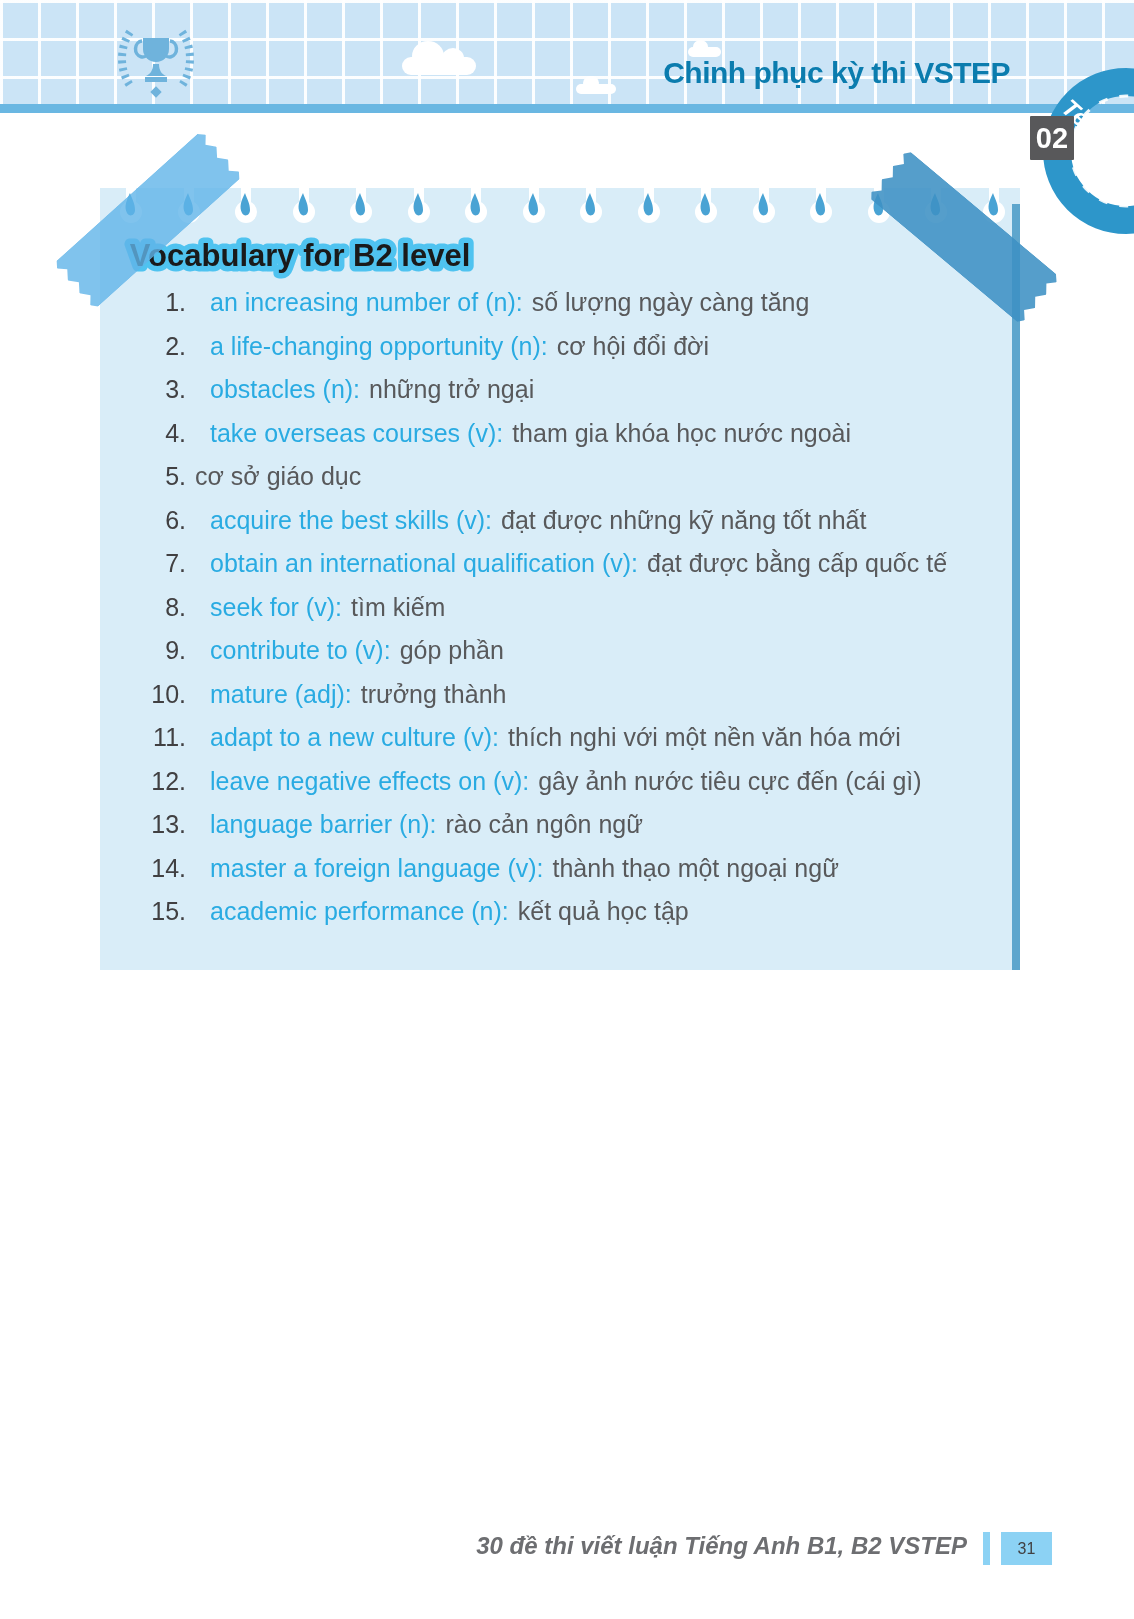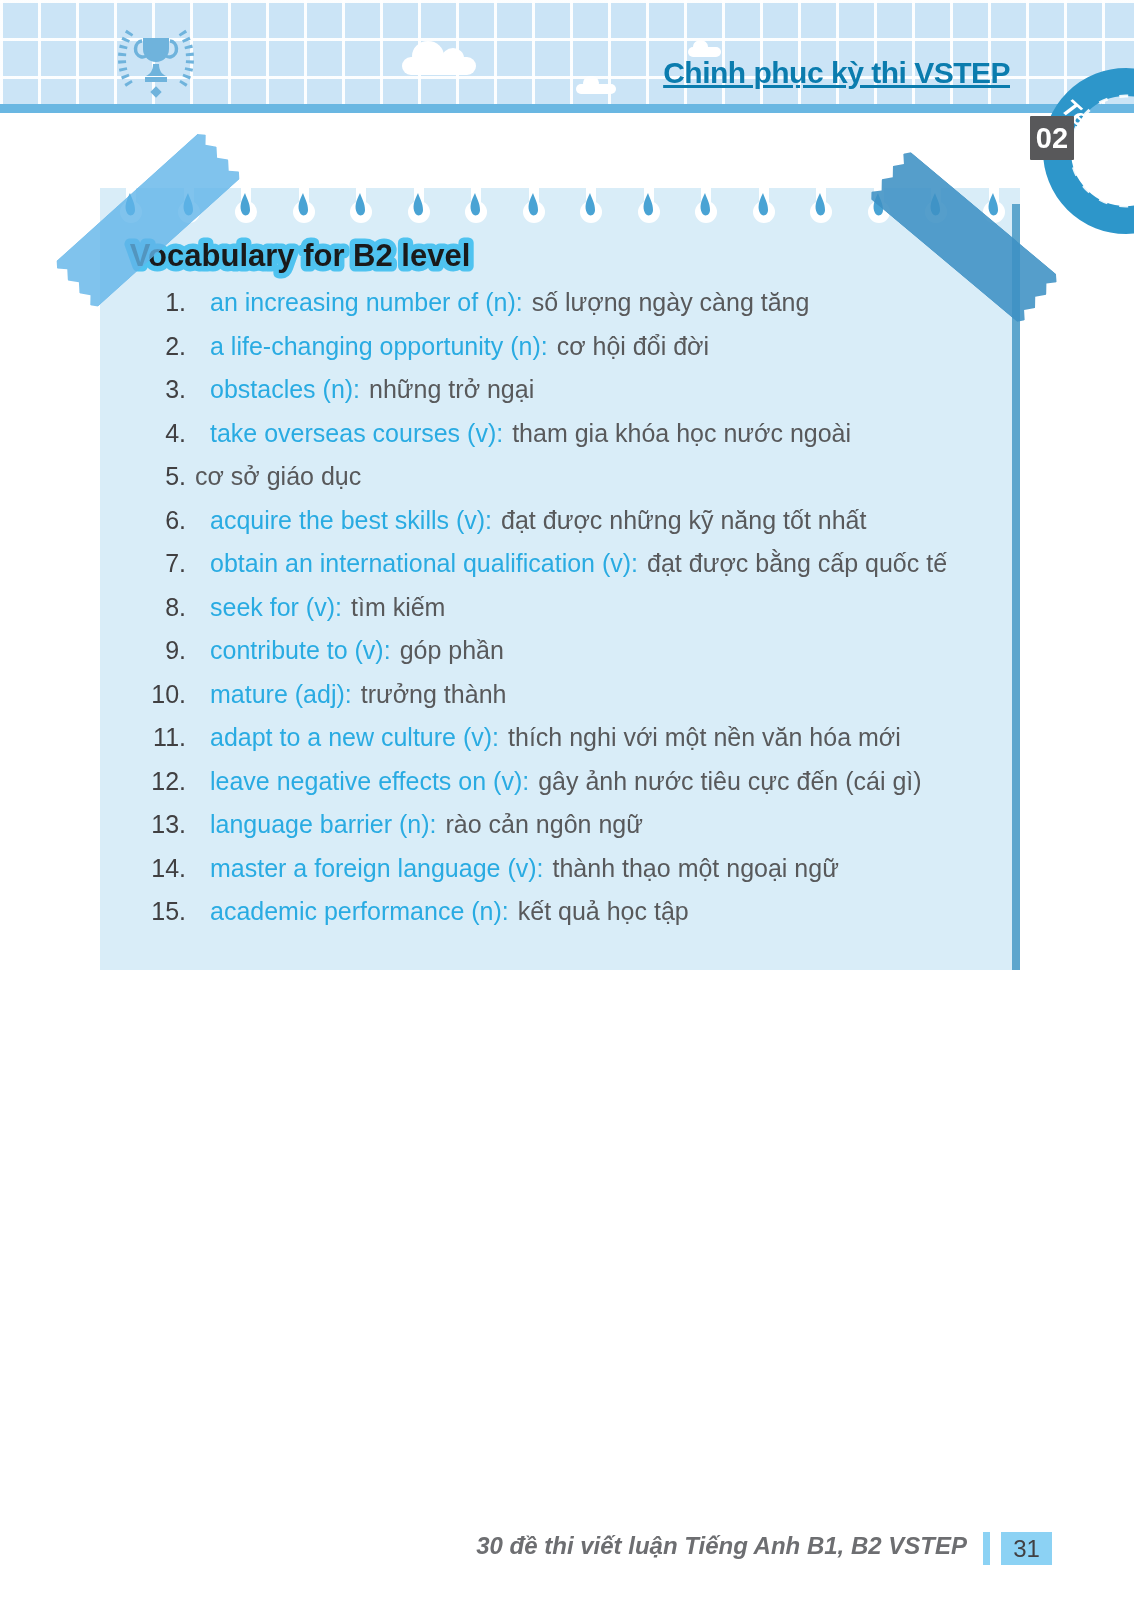--- a/index.html
+++ b/index.html
@@ -18,21 +18,20 @@
       #cbe4f6;
   }
   .header-bar {
     position:absolute; top:104px; left:0; width:1134px; height:9px;
     background:#6ab7e2;
   }
   .slogan {
     position:absolute; top:56px; right:124px;
     font-size:30px; font-weight:bold; color:#0b7cae; letter-spacing:-0.5px;
     white-space:nowrap;
-    text-decoration:underline;
   }
   .trophy { position:absolute; left:114px; top:24px; }
 
   .cloud { position:absolute; background:#fff; border-radius:14px; }
   .cloud::before, .cloud::after {
     content:""; position:absolute; background:#fff; border-radius:50%;
   }
   .cloud-1 { left:402px; top:57px; width:74px; height:18px; }
   .cloud-1::before { width:32px; height:30px; left:10px; top:-16px; }
   .cloud-1::after  { width:22px; height:20px; left:40px; top:-9px; }
@@ -83,21 +82,21 @@
   .vterm { color:#29abe2; margin-left:24px; }
   .vmean { color:#58595b; margin-left:9px; }
 
   
   .footer { position:absolute; top:1532px; right:82px; display:flex; align-items:flex-start; height:33px; }
   .footer-title { font-size:24px; font-weight:bold; font-style:italic; color:#6d6e71; margin-right:16px; white-space:nowrap; }
   .footer-divider { width:7px; height:33px; background:#8cd2f4; margin-right:11px; }
   .footer-page {
     width:51px; height:33px; background:#8cd2f4;
     display:flex; align-items:center; justify-content:center;
-    font-size:24px; color:#414042;
+    font-size:16px; color:#414042;
   }
 </style>
 </head>
 <body>
 
 <div class="page">
 
   <div class="header">
     <span class="trophy">
       <svg width="84" height="78" viewBox="0 0 84 78">

